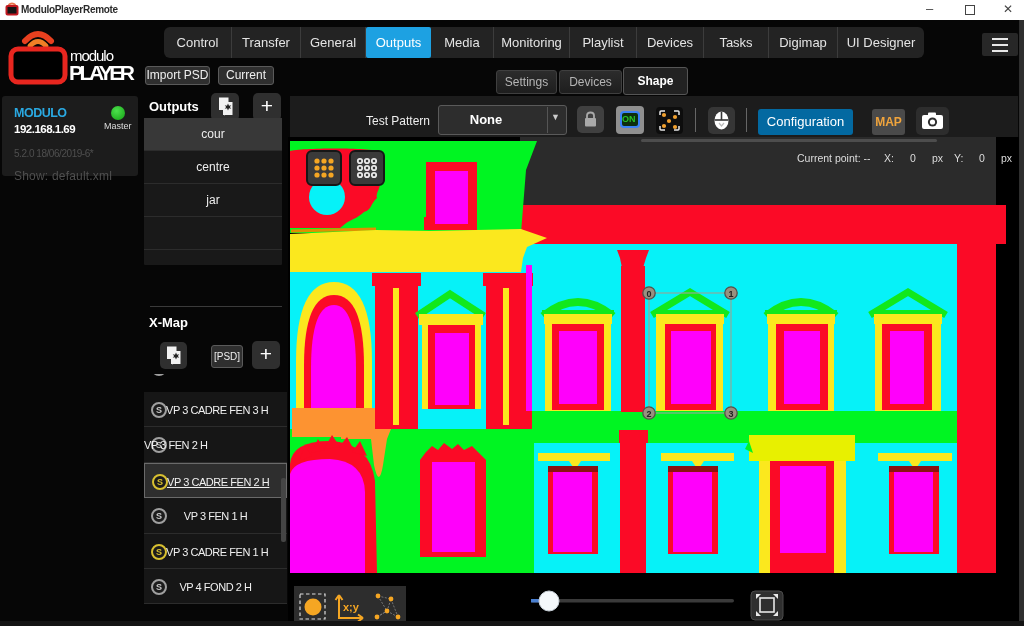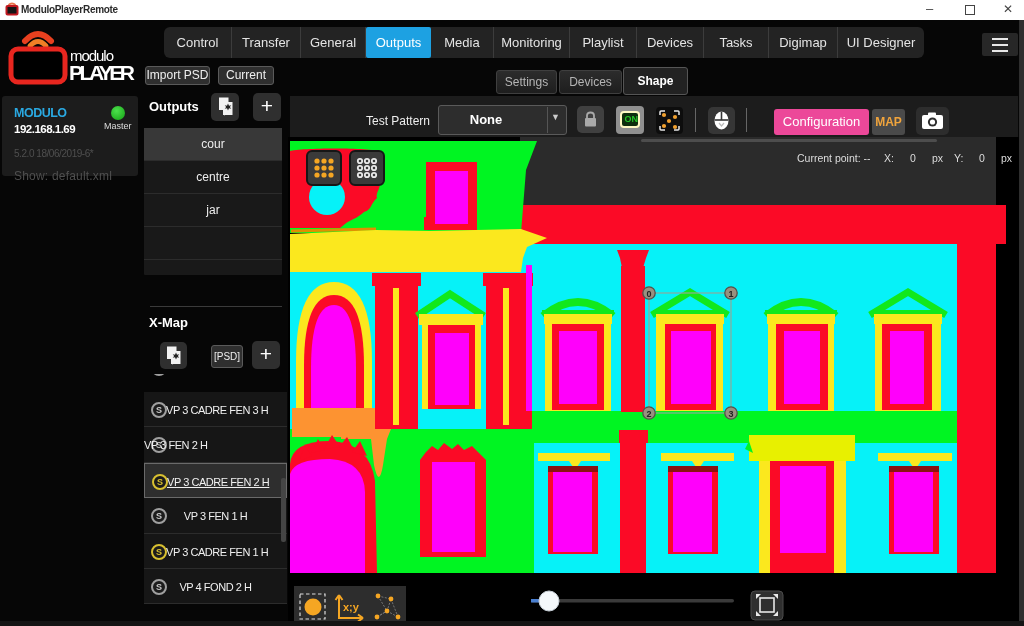--- a/index.html
+++ b/index.html
@@ -15,21 +15,21 @@
   .tab{height:31px;line-height:31px;text-align:center;color:#e4e4e4;font-size:13px;border-right:1px solid #3c3c3c;box-sizing:border-box;}
   .tab.last{border-right:none;}
   .tab.active{background:#1da1e2;color:#fff;border-right:none;border-radius:2px;}
   
   #statusbox{left:2px;top:96px;width:136px;height:80px;background:#1c1c1c;border-radius:3px;}
   
   .btn{background:#2f2f2f;border:1px solid #5a5a5a;border-radius:3px;color:#eee;font-size:12px;text-align:center;box-sizing:border-box;}
   .iconbtn{background:#2f2f2f;border-radius:5px;box-sizing:border-box;}
   .label{color:#fff;font-weight:bold;font-size:13px;}
   
-  #outlist{left:144px;top:128px;width:138px;height:147px;background:#191919;border-radius:1px;}
+  #outlist{left:144px;top:118px;width:138px;height:147px;background:#191919;border-radius:1px;}
   .orow{position:absolute;left:0;width:138px;height:33px;line-height:33px;text-align:center;color:#eee;font-size:12px;border-bottom:1px solid #2c2c2c;box-sizing:border-box;}
   
   .vrow{position:absolute;left:144px;width:143px;height:36px;border-bottom:1px solid #2c2c2c;box-sizing:border-box;background:#161616;}
   .vrow .txt{position:absolute;top:0;height:36px;line-height:36px;font-size:11px;letter-spacing:-0.45px;color:#f0f0f0;}
   .badge{position:absolute;left:7px;top:10px;width:12px;height:12px;border-radius:50%;border:2px solid #a0a0a0;color:#c8c8c8;
      font-size:9px;font-weight:bold;text-align:center;line-height:12px;background:#1c1c1c;}
   .badge.y{border-color:#d8c030;color:#d8c030;}
   
   .stab{background:linear-gradient(#2c2c2c,#1e1e1e);border:1px solid #3f3f3f;border-radius:3px;color:#b5b5b5;font-size:12px;text-align:center;box-sizing:border-box;}
   
@@ -308,21 +308,21 @@
   <div class="abs" style="left:547px;top:107px;width:1px;height:26px;background:#555;"></div>
   <div class="abs" style="left:551px;top:112px;color:#ccc;font-size:9px;">▼</div>
 
   <div class="abs iconbtn" style="left:577px;top:106px;width:27px;height:27px;background:#404040;"></div>
   <svg class="abs" style="left:582px;top:110px;" width="17" height="19" viewBox="0 0 17 19">
     <path d="M5,8 V5.5 Q5,2.5 8.5,2.5 Q12,2.5 12,5.5 V8" fill="none" stroke="#aaa" stroke-width="1.8"></path>
     <rect x="3" y="8" width="11" height="8.5" rx="1" fill="#aaa"></rect>
   </svg>
 
   <div class="abs" style="left:616px;top:106px;width:28px;height:28px;background:#909090;border-radius:4px;"></div>
-  <div class="abs" style="left:620px;top:111px;width:20px;height:17px;border:2px solid #fef9c3;border-radius:4px;background:#0d2e0d;box-sizing:border-box;color:#27c427;font-weight:bold;font-size:9px;text-align:right;line-height:13px;">ON</div>
+  <div class="abs" style="left:620px;top:111px;width:20px;height:17px;border:2px solid #3b82f6;border-radius:4px;background:#0d2e0d;box-sizing:border-box;color:#27c427;font-weight:bold;font-size:9px;text-align:left;line-height:13px;">ON</div>
 
   <div class="abs" style="left:656px;top:107px;width:27px;height:27px;background:#0d0d0d;border-radius:4px;"></div>
   <svg class="abs" style="left:656px;top:107px;" width="27" height="27" viewBox="0 0 27 27">
     <path d="M4,8 V5 Q4,4 5,4 H9 M18,4 H22 Q23,4 23,5 V8 M23,19 V22 Q23,23 22,23 H18 M9,23 H5 Q4,23 4,22 V19" fill="none" stroke="#e8e8e8" stroke-width="1.5"></path>
     <g fill="#f0a030">
       <circle cx="8" cy="8" r="2.1"></circle>
         <circle cx="19" cy="10" r="2.1"></circle>
       <circle cx="13" cy="14" r="2.1"></circle>
         <circle cx="8" cy="19" r="2.1"></circle>
         <circle cx="19" cy="20" r="2.1"></circle>
@@ -331,21 +331,21 @@
   <div class="abs sep" style="left:695px;top:108px;height:24px;"></div>
 
   <div class="abs iconbtn" style="left:708px;top:107px;width:27px;height:27px;background:#363636;"></div>
   <svg class="abs" style="left:712px;top:110px;" width="19" height="21" viewBox="0 0 19 21">
     <ellipse cx="9.5" cy="10.5" rx="7" ry="9" fill="#fff"></ellipse>
     <line x1="9.5" y1="1.5" x2="9.5" y2="10" stroke="#363636" stroke-width="1.6"></line>
     <line x1="2.5" y1="10" x2="16.5" y2="10" stroke="#363636" stroke-width="1.6"></line>
     <path d="M7,13 l2.5,3 2.5,-3" fill="none" stroke="#bbb" stroke-width="1.2"></path>
   </svg>
   <div class="abs sep" style="left:746px;top:108px;height:24px;"></div>
-  <div class="abs" style="left:758px;top:109px;width:95px;height:26px;background:#ec4899;border-radius:3px;color:#fff;font-size:13px;text-align:center;line-height:26px;margin-left:16px;">Configuration</div>
+  <div class="abs" style="left:758px;top:109px;width:95px;height:26px;background:#0369a1;border-radius:3px;color:#fff;font-size:13px;text-align:center;line-height:26px;">Configuration</div>
   <div class="abs" style="left:872px;top:109px;width:33px;height:26px;background:#4a4a4a;border-radius:3px;color:#f0a43c;font-size:12px;font-weight:bold;text-align:center;line-height:26px;">MAP</div>
   <div class="abs iconbtn" style="left:916px;top:107px;width:33px;height:28px;background:#2d2d2d;"></div>
   <svg class="abs" style="left:921px;top:112px;" width="23" height="18" viewBox="0 0 23 18">
     <rect x="1" y="3" width="21" height="14" rx="2" fill="#fff"></rect>
     <rect x="7" y="0.5" width="8" height="4" rx="1" fill="#fff"></rect>
     <circle cx="11.5" cy="10" r="4.6" fill="#2d2d2d"></circle>
     <circle cx="11.5" cy="10" r="2.6" fill="#fff"></circle>
   </svg>
 
   <div class="abs" style="left:306px;top:150px;width:36px;height:36px;background:#3a3a3a;border:2px solid #161616;border-radius:6px;box-sizing:border-box;"></div>

